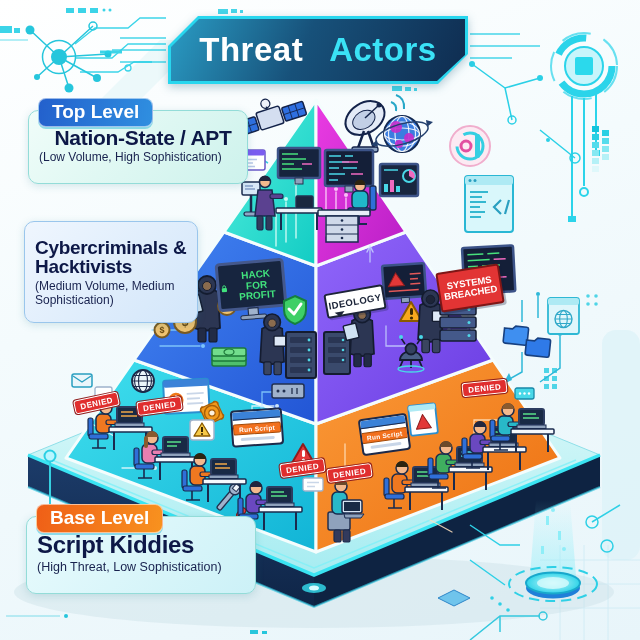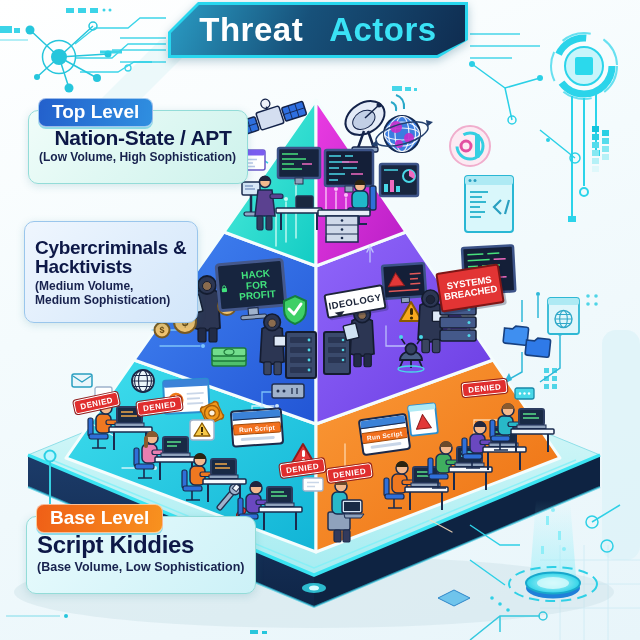--- a/index.html
+++ b/index.html
@@ -2,21 +2,21 @@
 <html><head>
 <meta charset="utf-8">
 <style>
   html,body{margin:0;padding:0;background:#dfe8ec;}
   .stage{position:relative;width:640px;height:640px;overflow:hidden;
     font-family:"Liberation Sans",sans-serif;
     background:linear-gradient(160deg,#ffffff 0%,#f4fbfd 40%,#e8f5fa 100%);}
   svg.scene{position:absolute;left:0;top:0;}
 
   
-  .banner{position:absolute;left:168px;top:2px;width:300px;height:56px;
+  .banner{position:absolute;left:168px;top:16px;width:300px;height:68px;
     filter:drop-shadow(0 3px 5px rgba(20,90,120,.3));}
   .banner .b-out{position:absolute;inset:0;background:#28d6ee;
     clip-path:polygon(30px 0,100% 0,100% 38px,270px 100%,0 100%,0 30px);}
   .banner .b-in{position:absolute;inset:3px;
     background:linear-gradient(115deg,#2a9cc4 0%,#17517a 45%,#0f2c50 100%);
     clip-path:polygon(28px 0,100% 0,100% 36px,266px 100%,0 100%,0 28px);}
   .banner .txt{position:absolute;inset:0;display:flex;align-items:center;justify-content:center;
     font-size:33px;font-weight:900;letter-spacing:.5px;color:#fff;}
   .banner .txt .accent{color:#3ae2f6;margin-left:26px;}
 
@@ -28,21 +28,21 @@
   .p-base{left:26px;top:516px;width:228px;height:76px;background:linear-gradient(135deg,#e9fbfd,#ccf1f7);}
   .badge{position:absolute;top:-13px;left:9px;padding:2px 13px 3px;border-radius:8px;color:#fff;
     font-weight:800;font-size:19px;white-space:nowrap;border:1px solid rgba(255,255,255,.55);
     box-shadow:0 2px 0 rgba(30,180,210,.45);}
   .b-blue{background:linear-gradient(100deg,#2360cc,#2f8fe0);}
   .b-orange{background:linear-gradient(100deg,#ef5f17,#f8921f);}
   .p-title{margin:16px 0 0 10px;font-weight:900;color:#0d1847;line-height:1.02;letter-spacing:-.3px;}
   .p-top .p-title{font-size:21px;text-align:center;}
   .p-mid .p-title{font-size:19px;width:152px;}
   .p-base .p-title{font-size:24px;}
-  .p-sub{margin:3px 0 0 10px;font-weight:700;color:#18224e;line-height:1.15;}
+  .p-sub{margin:3px 0 0 10px;font-weight:400;color:#18224e;line-height:1.15;}
   .p-top .p-sub{font-size:12px;}
   .p-mid .p-sub{font-size:12px;width:142px;}
   .p-base .p-sub{font-size:12.5px;}
 
   
   .sign{position:absolute;display:flex;align-items:center;justify-content:center;
     text-align:center;font-weight:900;}
   .s-hack{left:221px;top:267px;width:62px;height:38px;transform:rotate(-5deg);
     color:#41e27d;font-size:10px;line-height:1.05;gap:3px;}
   .s-ideology{left:325px;top:289px;width:56px;height:21px;background:#fff;border:2px solid #1d2438;
@@ -780,21 +780,21 @@
 </div>
 
 <div class="panel p-mid">
   <div class="p-title">Cybercriminals &amp; Hacktivists</div>
   <div class="p-sub">(Medium Volume, Medium Sophistication)</div>
 </div>
 
 <div class="panel p-base">
   <div class="badge b-orange">Base Level</div>
   <div class="p-title">Script Kiddies</div>
-  <div class="p-sub">(Base Volume, Low Sophistication)</div>
+  <div class="p-sub">(High Threat, Low Sophistication)</div>
 </div>
 
 <div class="sign s-hack">
   <svg width="11" height="13" viewBox="0 0 11 13">
     <rect x="1" y="5" width="9" height="7" rx="1.5" fill="#41e27d"></rect>
     <path d="M3,5 V3.5 a2.5,2.5 0 0 1 5,0 V5" fill="none" stroke="#41e27d" stroke-width="1.6"></path>
   </svg>
   <span>HACK FOR PROFIT</span>
 </div>
 

